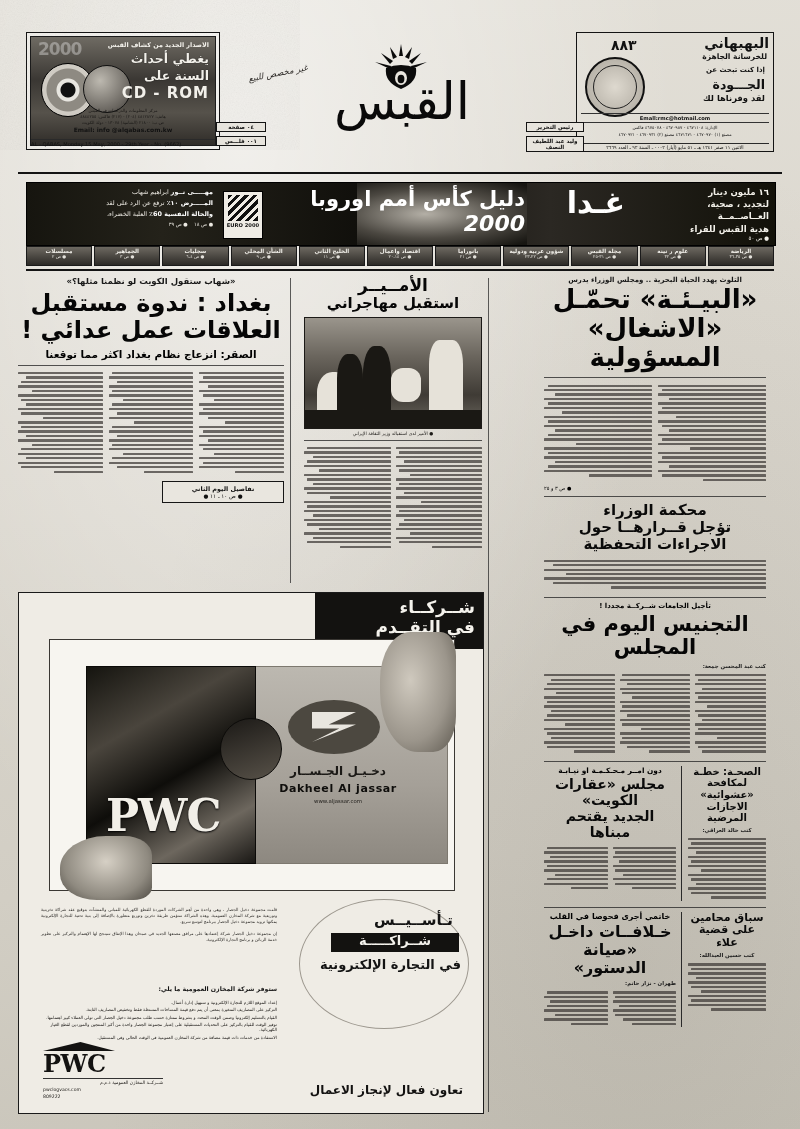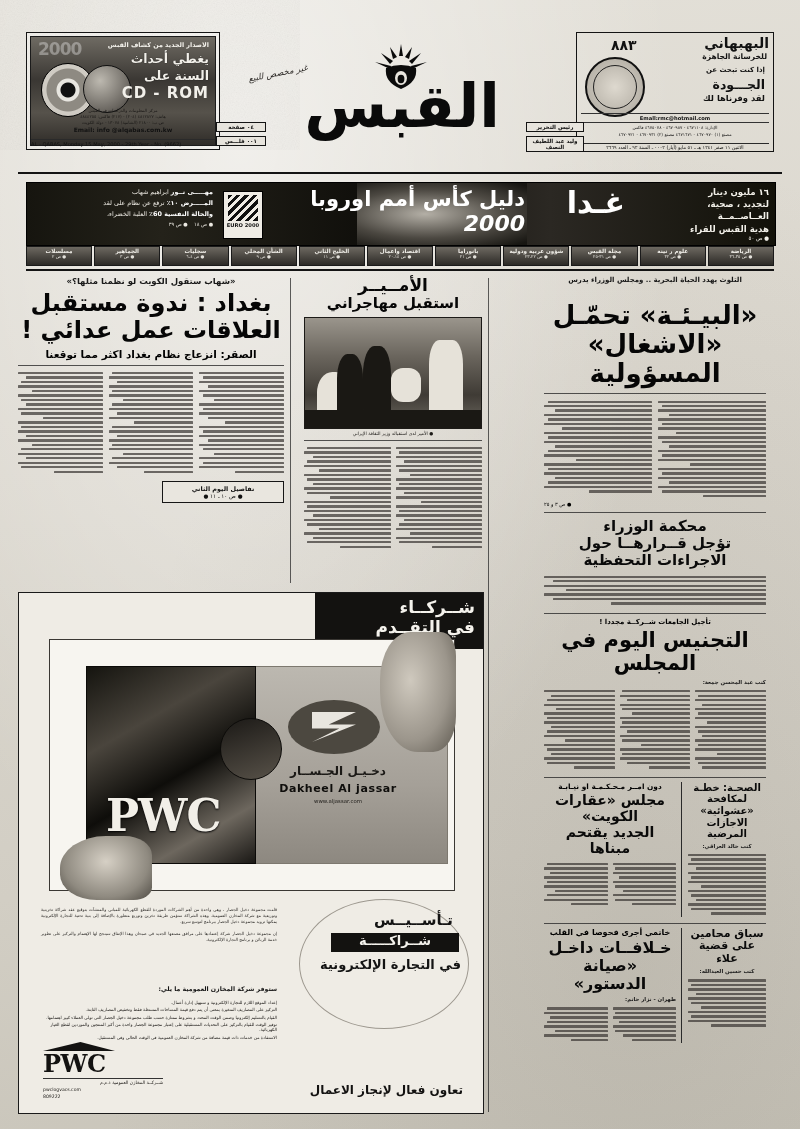--- a/index.html
+++ b/index.html
@@ -67,21 +67,21 @@
      color:#111;text-align:center;border-top:1px solid #333;border-bottom:1px solid #333;padding:1px 0;}
   #ad-bahbahani .phones{position:absolute;left:4px;right:4px;top:92px;font-size:4.4px;color:#1a1a1a;
      text-align:center;line-height:1.5;}
   #ad-bahbahani .datear{position:absolute;left:4px;right:4px;bottom:1px;font-size:4.8px;color:#111;
      text-align:center;border-top:1px solid #2a2a2a;padding-top:1px;}
 
   
   #logo{position:absolute;left:236px;top:18px;width:290px;height:128px;}
   #logo .flame{position:absolute;left:118px;top:0px;width:58px;height:46px;}
   #logo .word{position:absolute;left:6px;right:0;top:34px;text-align:center;
-    font-size:60px;font-weight:bold;color:#0a0a0a;letter-spacing:-2px;line-height:.95;
+    font-size:51px;font-weight:normal;color:#0a0a0a;letter-spacing:-2px;line-height:.95;
     font-family:"DejaVu Sans","Liberation Sans",sans-serif;}
   #logo .handwrite{position:absolute;left:-6px;top:24px;font-size:8.5px;color:#2a2724;
      transform:rotate(-11deg);font-style:italic;}
   .mini-box{position:absolute;border:1px solid #141414;background:#e7e4dd;
      font-size:5.6px;font-weight:bold;color:#111;text-align:center;padding:1px 2px;}
   #mb-pages{left:198px;top:96px;width:44px;}
   #mb-price{left:198px;top:110px;width:44px;}
   #mb-ed1{right:198px;top:96px;width:52px;}
   #mb-ed2{right:198px;top:110px;width:52px;}
   #mast-rule{position:absolute;left:0;top:146px;width:764px;height:2.4px;background:#141414;}
@@ -287,21 +287,21 @@
         <div class="y2000">2000</div>
       </div>
       <div class="eurobox">
         <div class="sw"></div>
         <span>EURO 2000</span>
       </div>
       <div class="left ar">
         <div><b>مهـــــى نــور</b>
              <span>ابراهيم شهاب</span></div>
         <div><b>المـــــرض ١٠٪</b>
-             <span>ترفع عن نظام على لقد</span></div>
+             <span>ترفع عن الرد على لقد</span></div>
         <div><b>والحالة النفسية 60٪</b>
              <span>العلبة الخضراء،</span></div>
         <div style="font-size:5px">
           <span>● ص ١٨</span>
           &nbsp;&nbsp;
           <span>● ص ٣٩</span>
         </div>
       </div>
     </div>
 
@@ -352,21 +352,21 @@
         </div>
     </div>
     <div id="index-rule"></div>
 
     <div class="vrule" style="left:272px;top:252px;height:305px;"></div>
     <div class="vrule" style="left:470px;top:252px;height:834px;"></div>
 
     <div id="colR" class="ar">
 
       <div class="lead-kick">التلوث يهدد الحياة البحرية .. ومجلس الوزراء يدرس</div>
-      <div class="lead-h" style="margin-top:16px">«البيـئـة» تحمّـل</div>
+      <div class="lead-h" style="margin-top:0">«البيـئـة» تحمّـل</div>
       <div class="lead-h">«الاشغال» المسؤولية</div>
       <div class="hrule" style="position:relative;margin:5px 0 4px"></div>
 
       <div style="display:flex;gap:6px">
         <div class="col-txt" style="flex:1">
           <span class="tx s1"></span>
             <span class="tx s2"></span>
             <span class="tx s1"></span>
             <span class="tx s3"></span>
           <span class="tx s1"></span>

